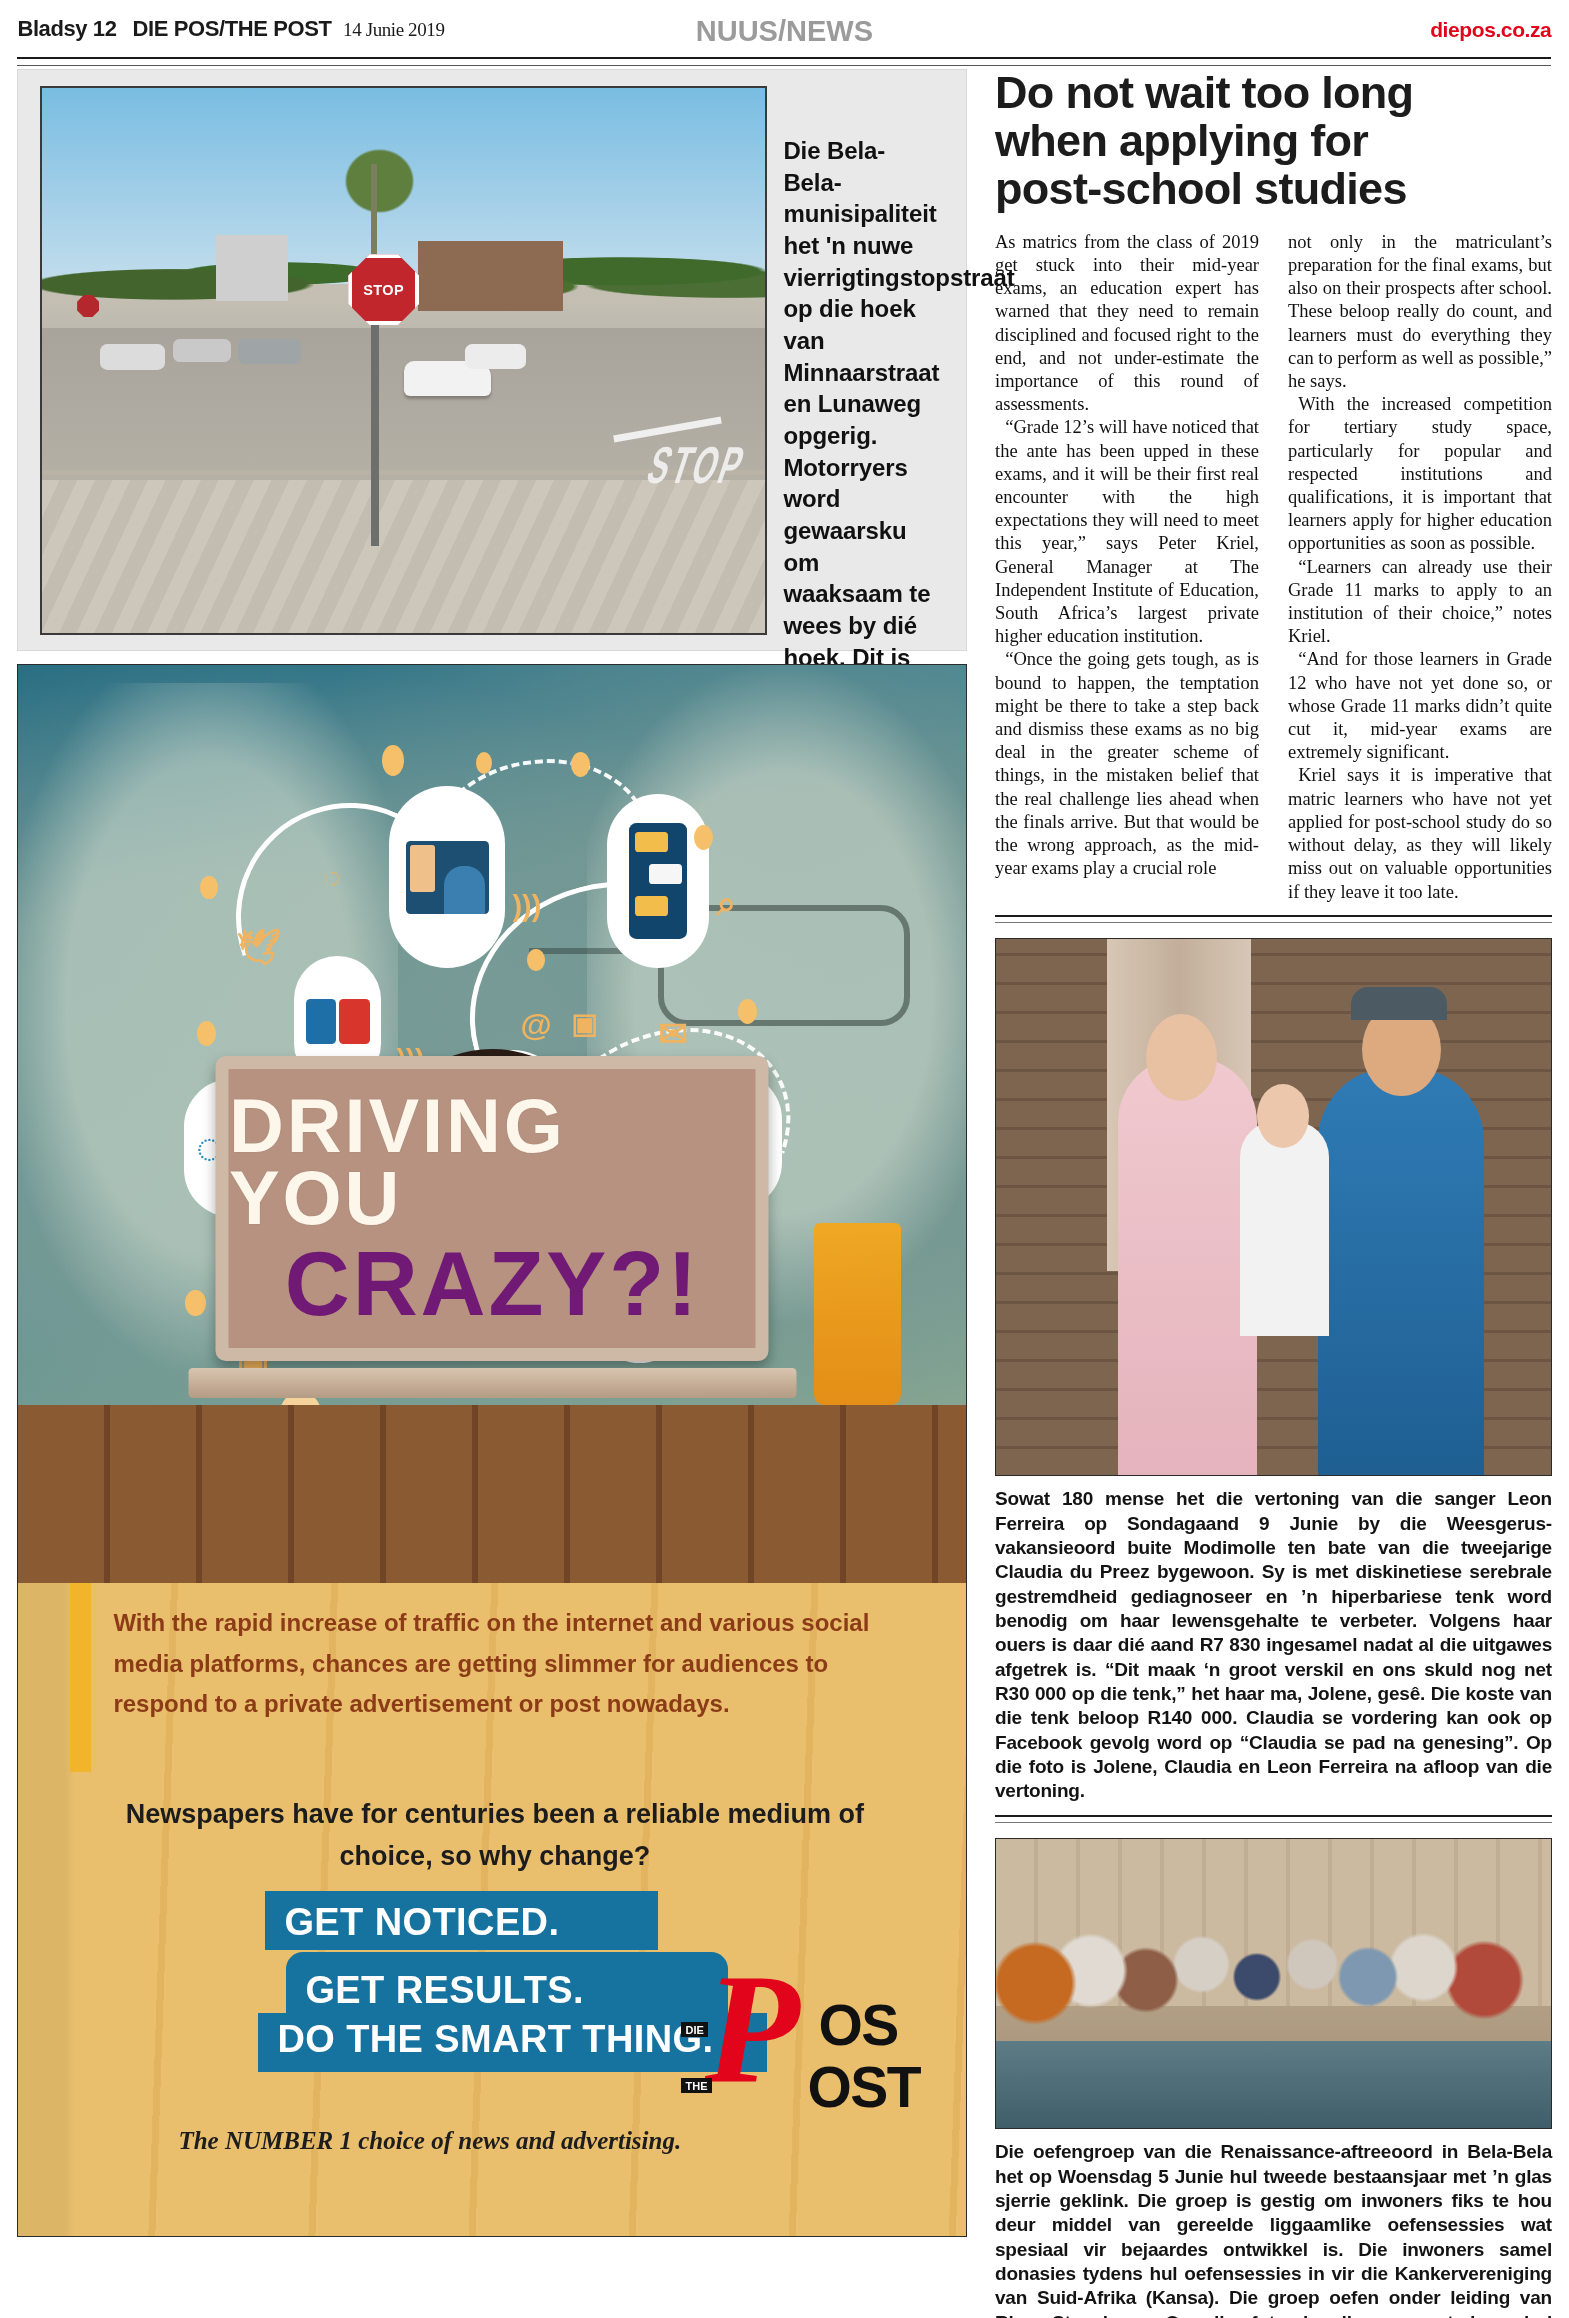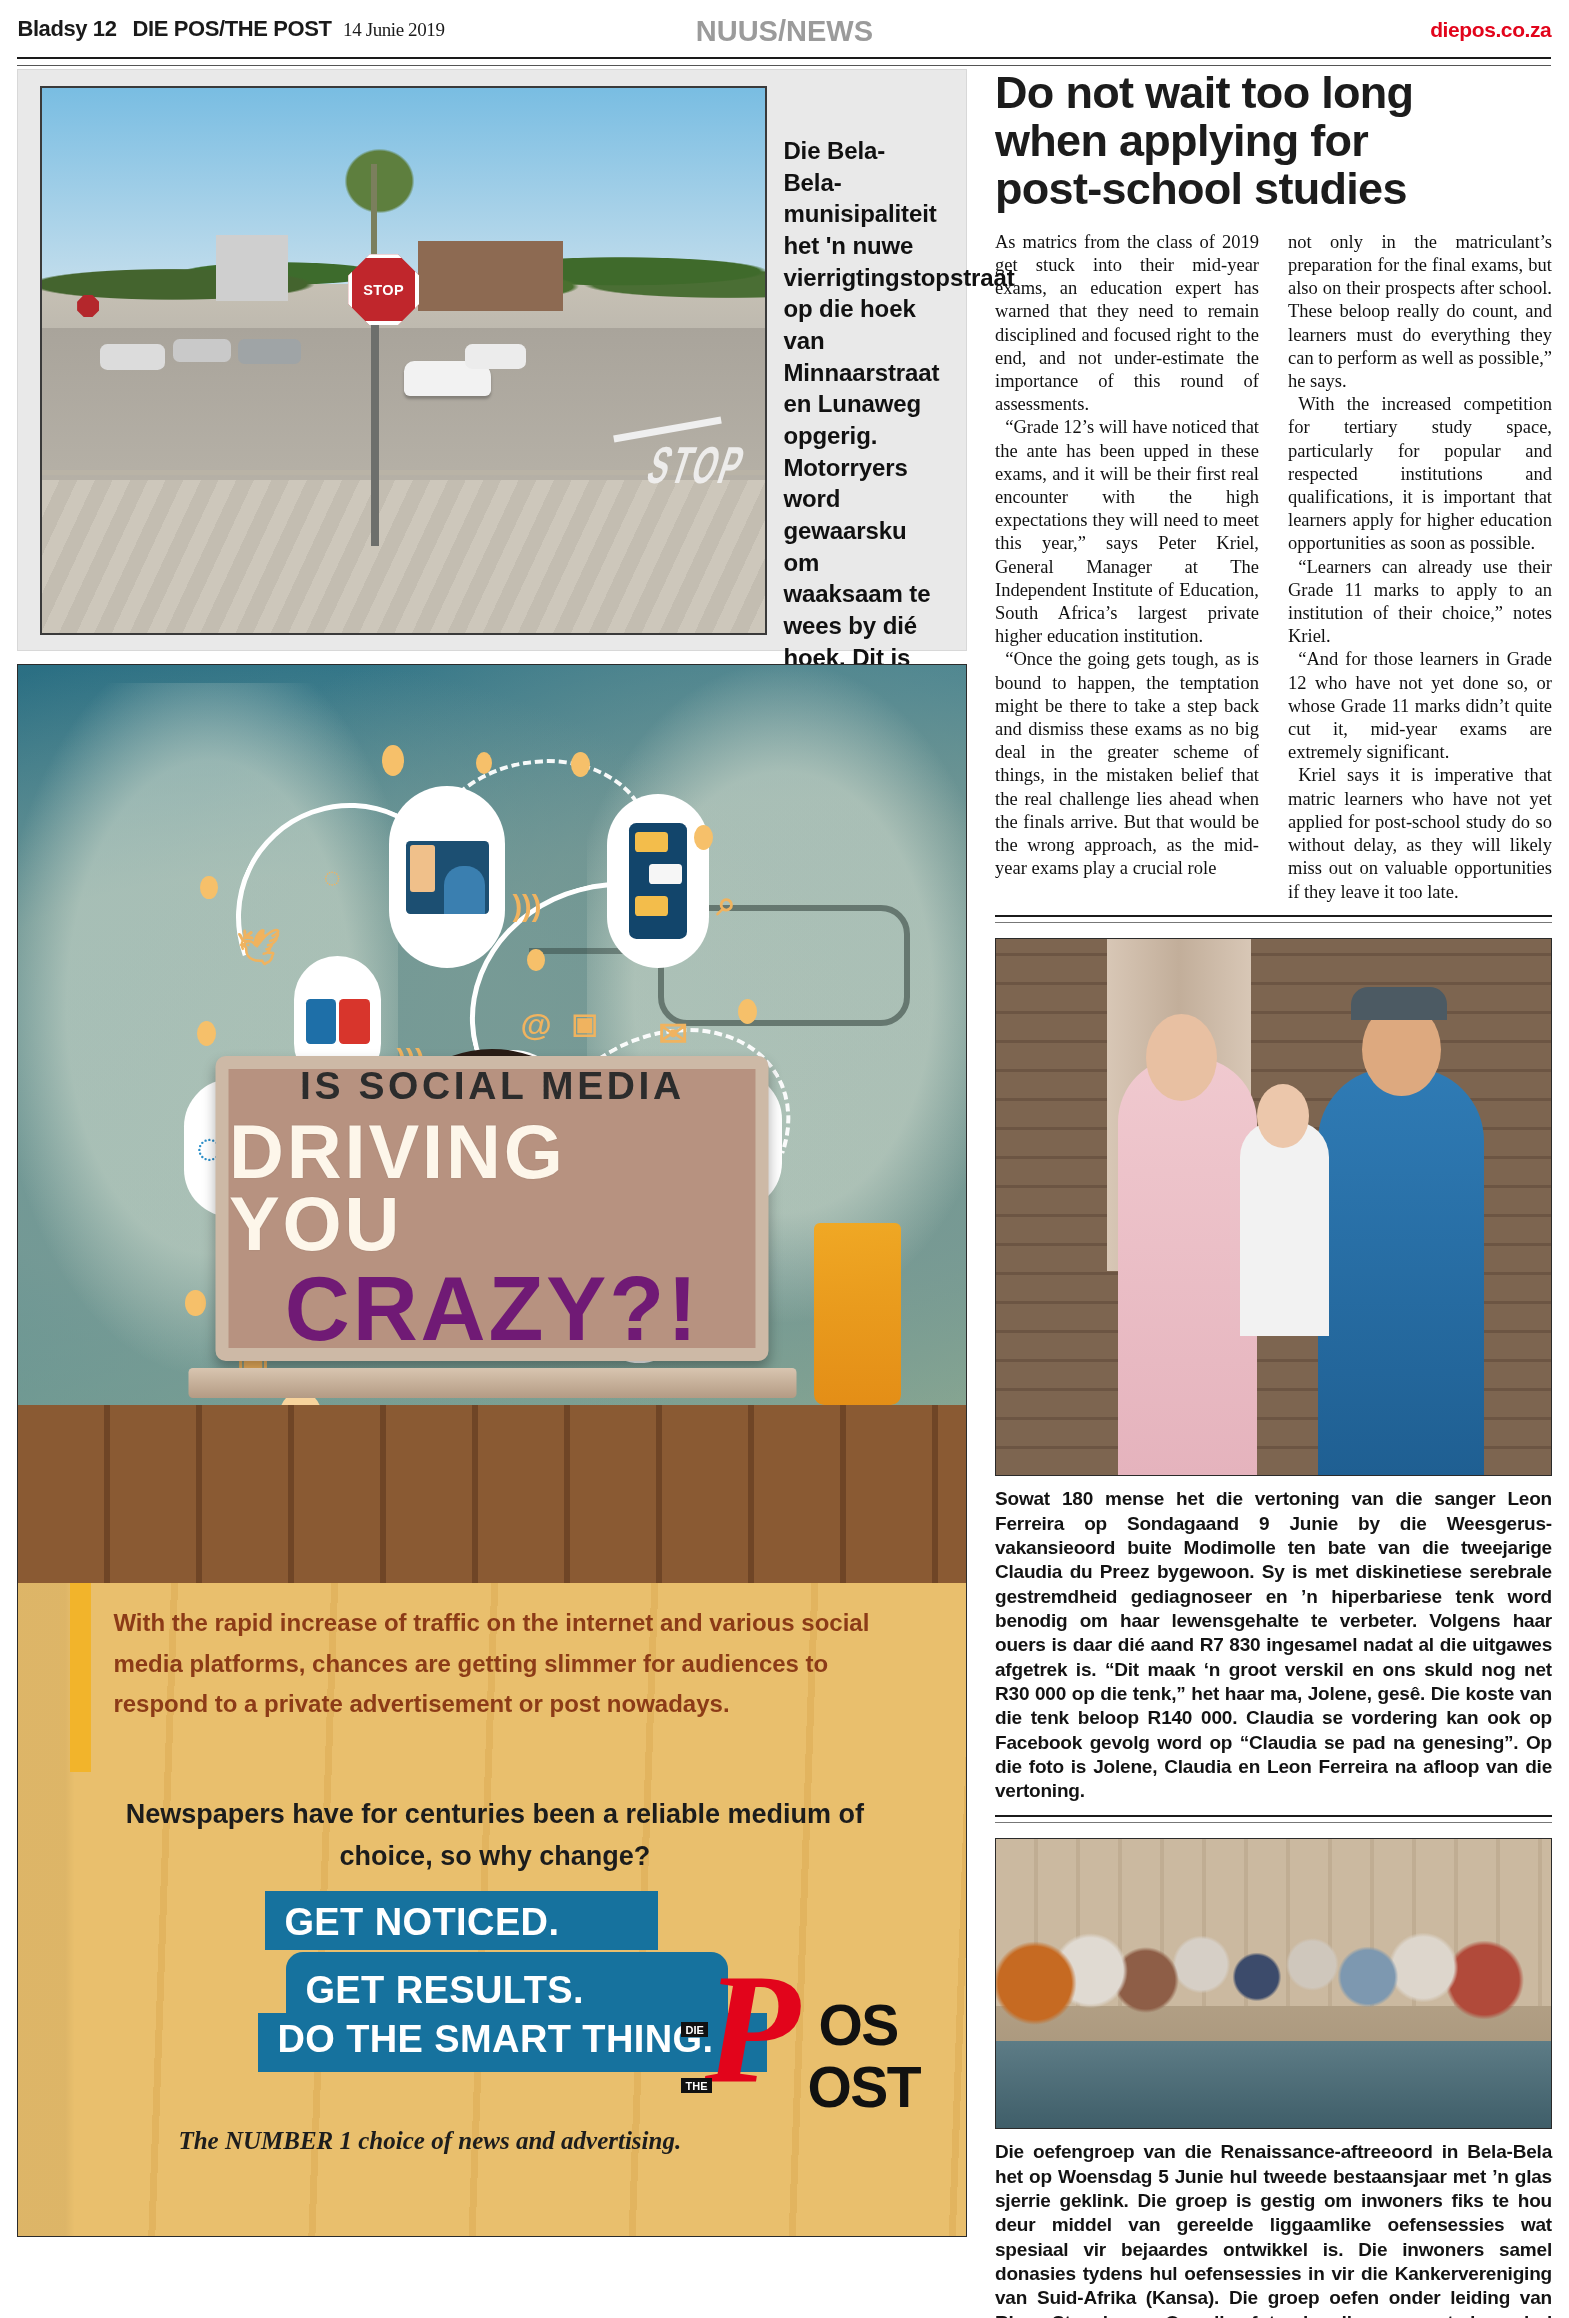--- a/index.html
+++ b/index.html
@@ -390,21 +390,20 @@
         <div class="man-body"></div>
         <div class="man-head"></div>
         <div class="arm-l"></div>
         <div class="arm-r"></div>
 
         <div class="desk"></div>
         <div class="juice"></div>
 
         <div class="laptop">
           <div class="screen">
-            <div class="ad-line1">IS SOCIAL MEDIA</div>
             <div class="ad-line2">DRIVING YOU</div>
             <div class="ad-line3">CRAZY?!</div>
           </div>
           <div class="laptop-base"></div>
         </div>
       </div>
 
       <div class="ad-bottom">
         <div class="ad-stripe"></div>
         <div class="ad-copy1">With the rapid increase of traffic on the internet and various social media platforms, chances are getting slimmer for audiences to respond to a private advertisement or post nowadays.</div>

